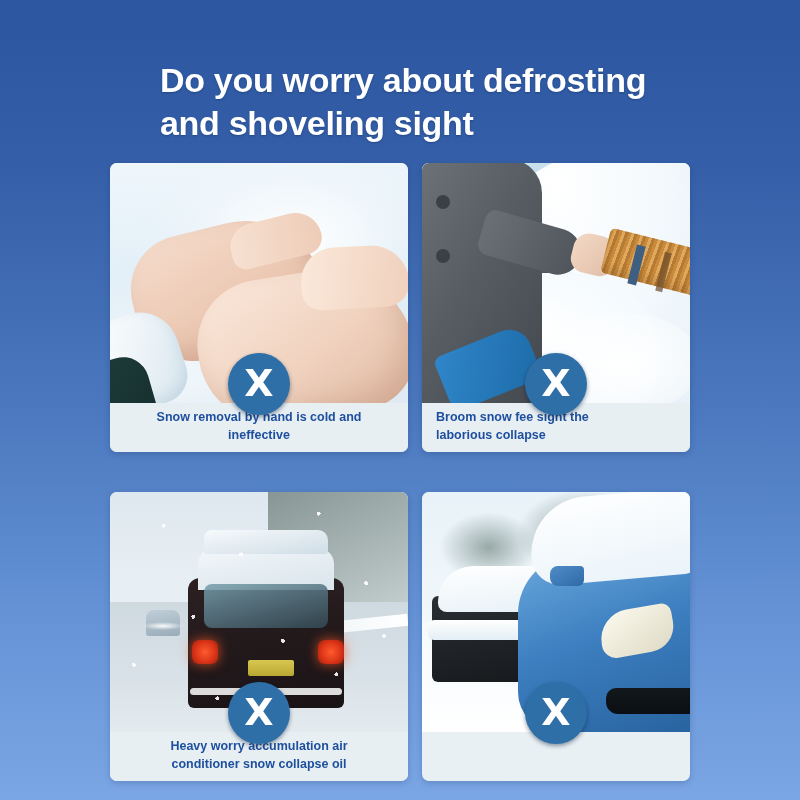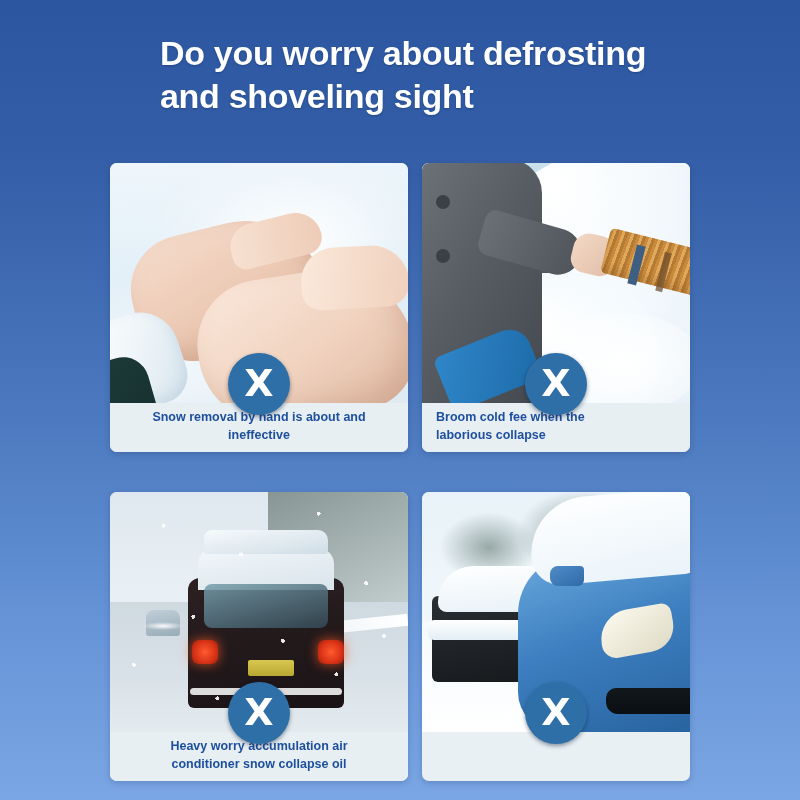--- a/index.html
+++ b/index.html
@@ -12,21 +12,21 @@
     overflow: hidden;
     font-family: "Liberation Sans", sans-serif;
     background: linear-gradient(180deg, #2c57a0 0%, #335da6 18%, #4a77bd 50%, #6694d7 78%, #7ba6e4 100%);
     position: relative;
   }
 
   
   .headline {
     position: absolute;
     left: 160px;
-    top: 32px;
+    top: 59px;
     width: 560px;
     color: #ffffff;
     font-size: 34px;
     font-weight: bold;
     line-height: 1.26;
     letter-spacing: -0.3px;
     text-shadow: 0 1px 2px rgba(10,35,80,0.35);
   }
   .headline-line { display: block; white-space: nowrap; }
 
@@ -370,21 +370,21 @@
       <div class="hand-b">
           <div class="fingers2"></div>
         </div>
       <div class="cuff"></div>
       <div class="sleeve"></div>
     </div>
     <div class="badge">
       <span>X</span>
     </div>
     <div class="caption center">
-      <span>Snow removal by hand is about and ineffective</span>
+      <span>Snow removal by hand is cold and ineffective</span>
     </div>
   </div>
 
   <div class="card c2">
     <div class="photo p2">
       <div class="car-glass"></div>
       <div class="car-hood"></div>
       <div class="grille"></div>
       <div class="snowpile"></div>
       <div class="coat"></div>
@@ -393,21 +393,21 @@
       <div class="broom"></div>
       <div class="broom-band"></div>
       <div class="broom-band2"></div>
       <div class="scraper"></div>
       <div class="snowpile2"></div>
     </div>
     <div class="badge">
       <span>X</span>
     </div>
     <div class="caption left">
-      <span><span>Broom cold fee when the</span><br><span>laborious collapse</span></span>
+      <span><span>Broom snow fee sight the</span><br><span>laborious collapse</span></span>
     </div>
   </div>
 
   <div class="card c3">
     <div class="photo p3">
       <div class="trees"></div>
       <div class="road"></div>
       <div class="guardrail"></div>
       <div class="far-car"></div>
       <div class="car-body"></div>

